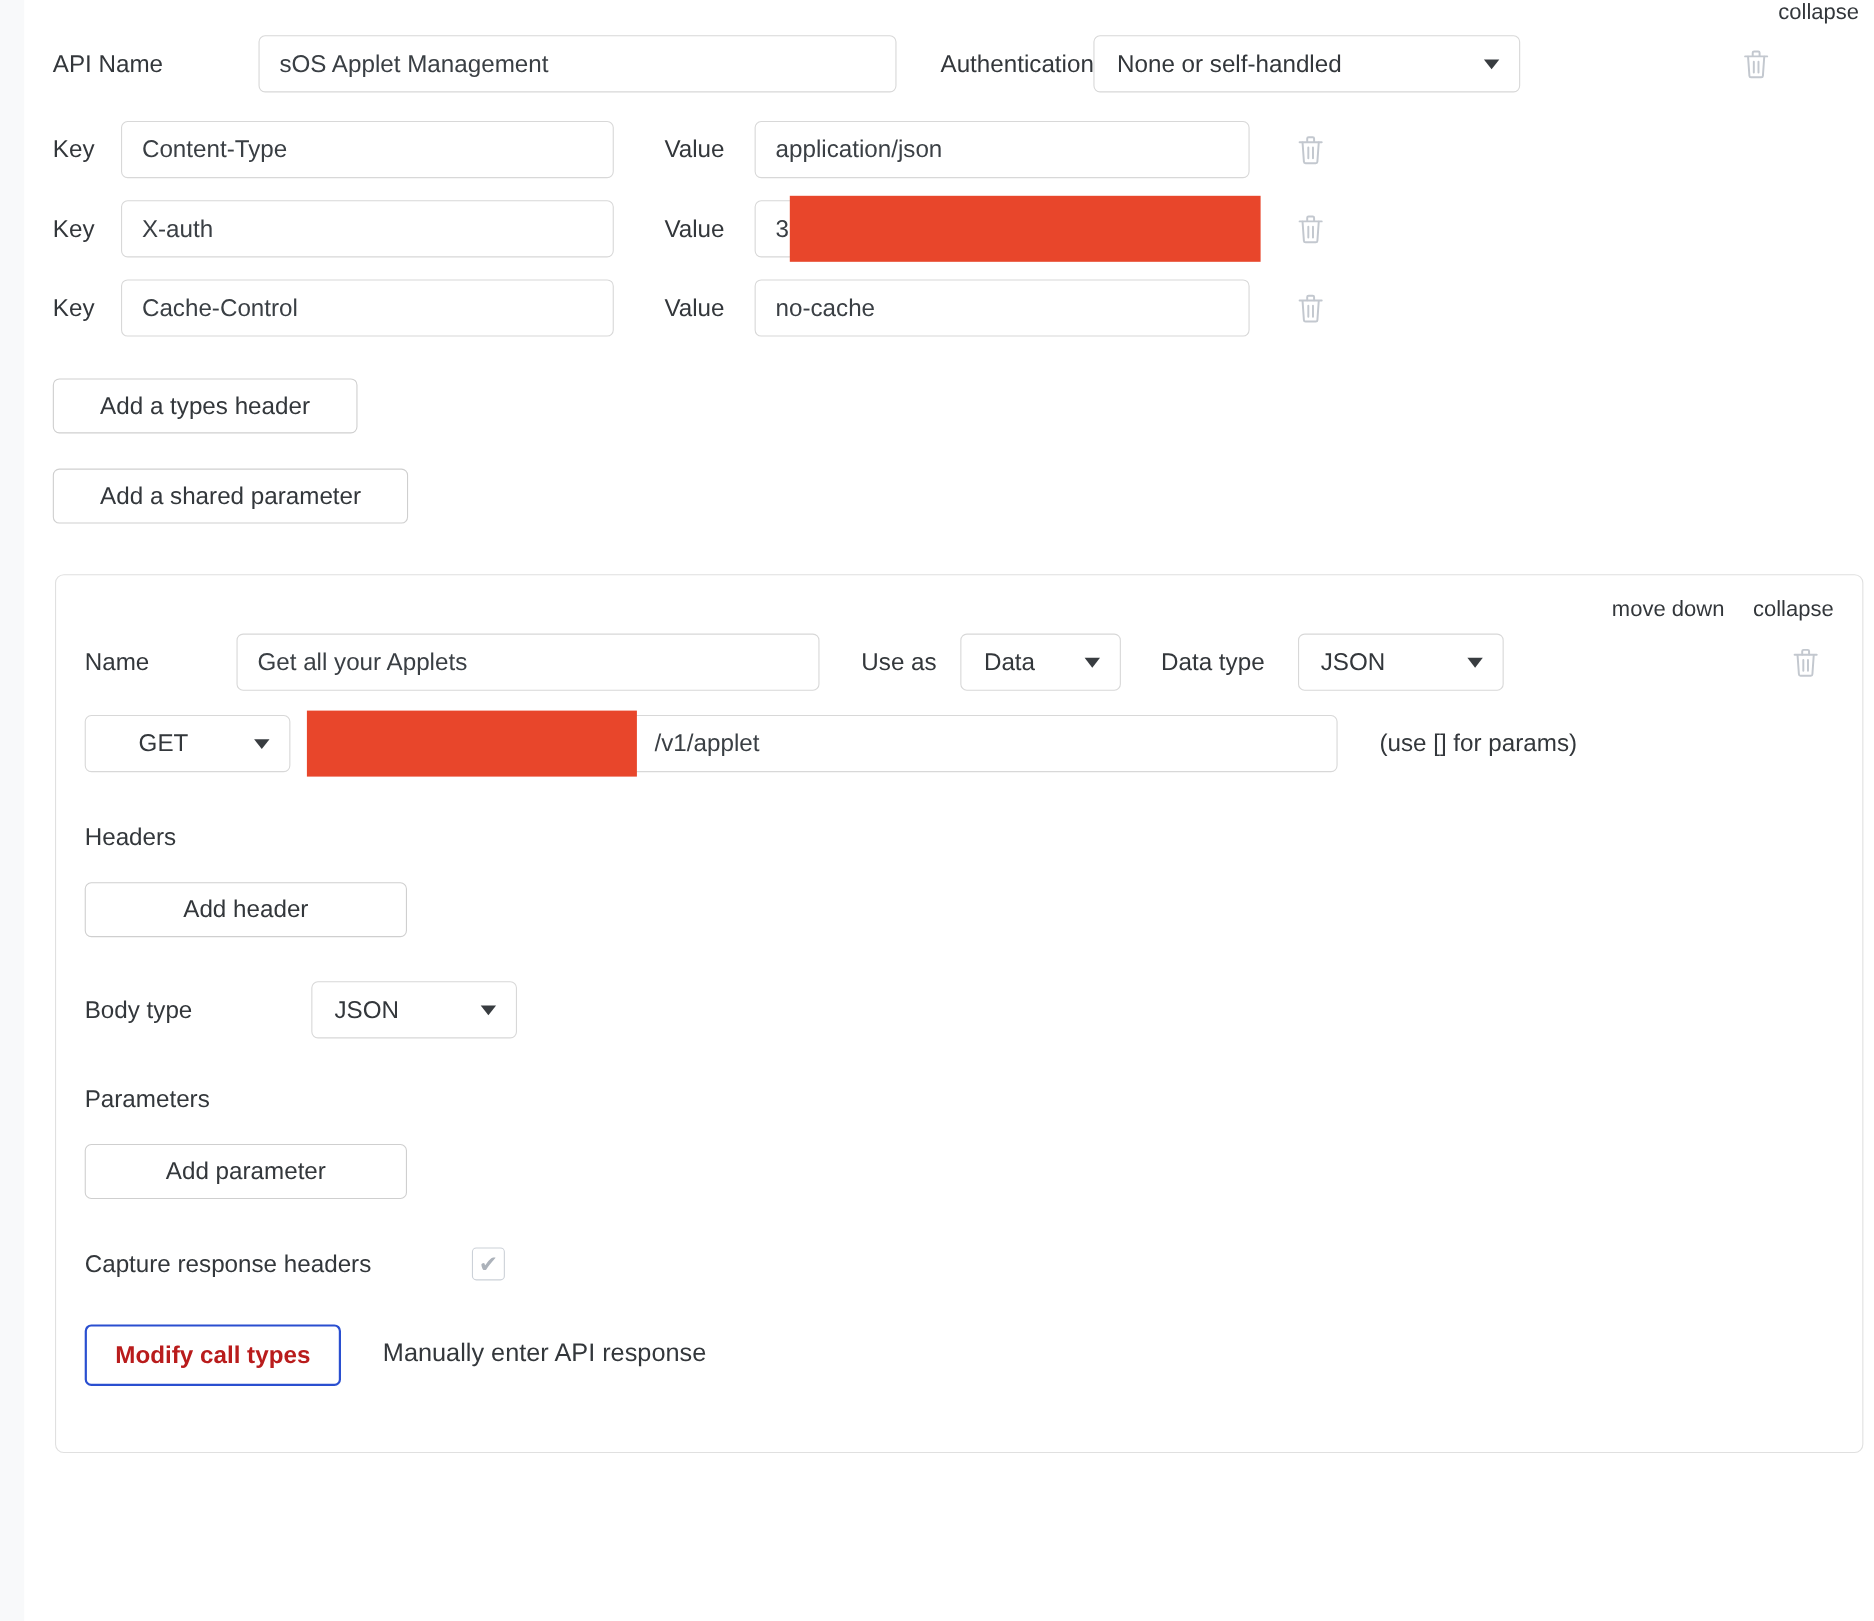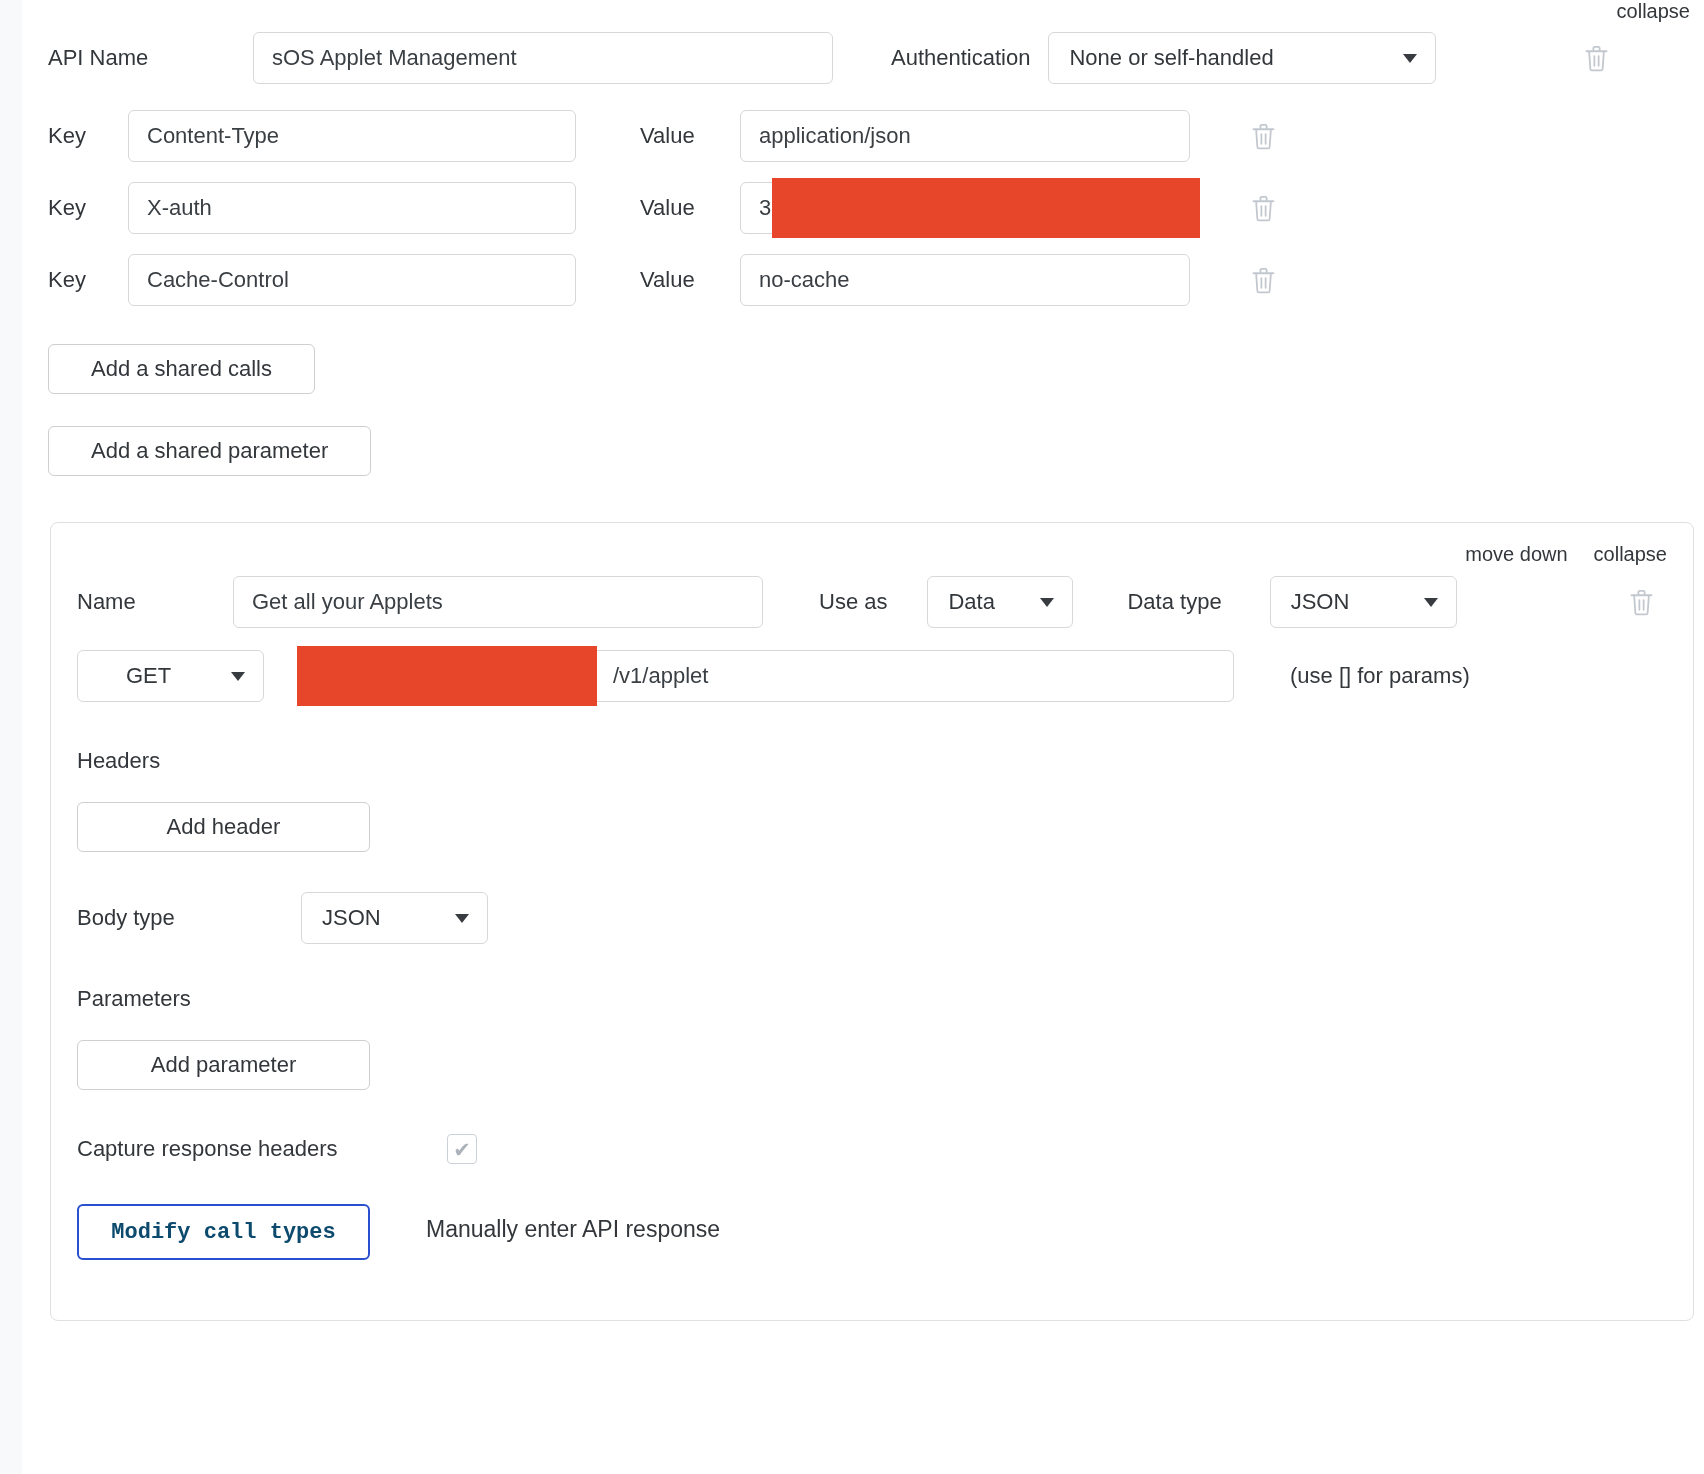--- a/index.html
+++ b/index.html
@@ -4,21 +4,21 @@
 <style>
   * { box-sizing: border-box; margin: 0; padding: 0; }
   html, body { width: 1704px; background: #f2f3f5; }
   body { font-family: "Liberation Sans", "DejaVu Sans", sans-serif; color: #33373b; }
 
   .viewport { position: relative; width: 1704px; height: 1474px; overflow: hidden; background: #f8f9fa; }
   .main { position: absolute; left: 22px; top: 0; right: 0; height: 100%; background: #fff; padding: 30px 10px 0 26px; }
 
   .top-collapse { position: absolute; top: 0; right: 14px; font-size: 20px; color: #33373b; cursor: pointer; }
 
-  .row { display: flex; align-items: center; gap: 18px; }
+  .row { display: flex; align-items: center; }
 
   .lbl { font-size: 22px; color: #33373b; flex: 0 0 auto; }
 
   .input {
     height: 52px; border: 1px solid #d8d8d8; border-radius: 6px; background: #fff;
     font-family: "Liberation Sans", "DejaVu Sans", sans-serif;
     font-size: 22px; color: #3a3f44; padding: 0 18px; outline: none;
   }
 
   .select {
@@ -103,22 +103,22 @@
   .capture-row { margin-top: 44px; }
   .capture-lbl { width: 352px; }
   .checkbox {
     width: 30px; height: 30px; border: 1px solid #ccd1d8; border-radius: 4px; background: #fff;
     display: inline-flex; align-items: center; justify-content: center; cursor: pointer;
   }
   .check-glyph { color: #acb2ba; font-size: 21px; line-height: 1; }
 
   .bottom-row { margin-top: 40px; align-items: flex-start; }
   .modify-btn {
-    width: 293px; height: 56px; border: 2px solid #2a4fd0; color: #0c4a6e; font-weight: 700;
-    border-radius: 6px; background: #fff; font-family: Liberation Mono, monospace;
+    width: 233px; height: 56px; border: 2px solid #2a4fd0; color: #b91c1c; font-weight: 700;
+    border-radius: 6px; background: #fff;
   }
   .manual-link { margin-left: 38px; margin-top: 12px; font-size: 23px; color: #33373b; cursor: pointer; }
 </style>
 </head>
 <body>
 
 <div class="viewport">
   <div class="main">
 
     <div class="top-collapse">collapse</div>
@@ -193,21 +193,21 @@
             <path d="M3 6.5h18"></path>
               <path d="M9.2 6.2V3.6c0-.6.5-1.1 1.1-1.1h3.4c.6 0 1.1.5 1.1 1.1v2.6"></path>
             <path d="M5.4 6.8l1.1 15.6c.05.7.6 1.2 1.3 1.2h8.4c.7 0 1.25-.5 1.3-1.2l1.1-15.6"></path>
             <path d="M10.1 10.8v8.8M13.9 10.8v8.8"></path>
           </svg>
         </span>
       </div>
 
     </div>
 
-    <button class="btn btn-shared add-shared-header">Add a shared calls</button>
+    <button class="btn btn-shared add-shared-header">Add a types header</button>
 
     
     <div><button class="btn btn-shared add-shared-param">Add a shared parameter</button></div>
 
     
     <div class="card">
 
       <div class="card-links">
         <span class="card-link">move down</span>
         <span class="card-link">collapse</span>

